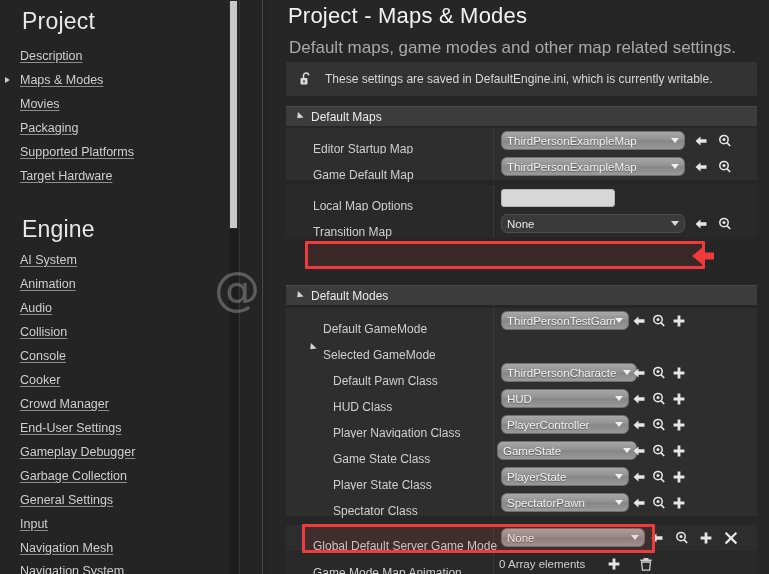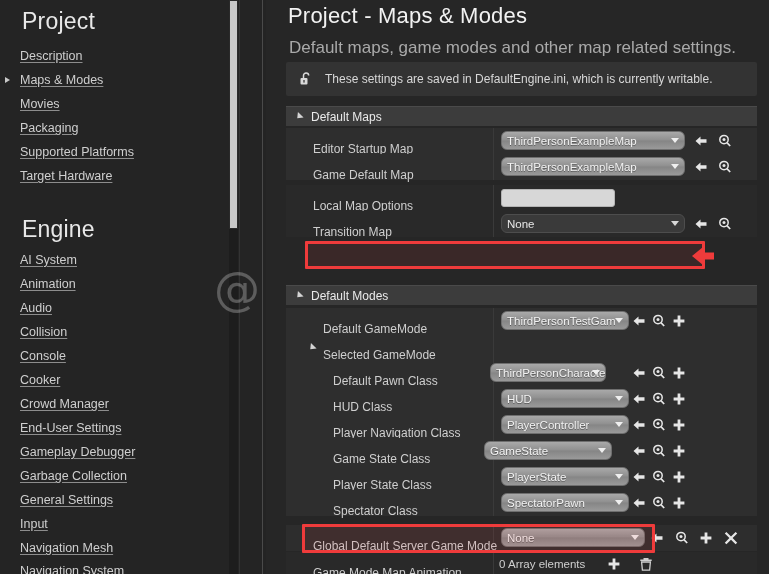--- a/index.html
+++ b/index.html
@@ -356,21 +356,21 @@
 
     <div class="prow alt" style="top:334px">
       <span class="vsplit"></span>
       <span class="tri" style="position:absolute;left:22px;top:11px;width:0;height:0;border-top:5px solid #d4d4d4;border-left:4px solid transparent;border-right:4px solid transparent;transform:rotate(45deg)"></span>
       <span class="plabel" style="left:37px">Selected GameMode</span>
     </div>
 
     <div class="prow alt" style="top:360px">
       <span class="vsplit"></span>
       <span class="plabel" style="left:47px">Default Pawn Class</span>
-      <span class="combo" style="left:204px;width:116px;top:3px">
+      <span class="combo" style="left:215px;width:136px;top:3px">
         <span class="ctext">ThirdPersonCharacte</span>
         <span class="carat"></span>
       </span>
       <span class="ico" style="left:345px;top:5px">
         <svg width="16" height="16" viewBox="0 0 16 16">
             <path d="M2.5 8 L7.5 3.5 L7.5 6.2 L13.5 6.2 L13.5 9.8 L7.5 9.8 L7.5 12.5 Z" fill="#e6e6e6"></path>
           </svg>
       </span>
       <span class="ico" style="left:365px;top:5px">
         <svg width="16" height="16" viewBox="0 0 16 16">
@@ -434,21 +434,21 @@
       <span class="ico" style="left:385px;top:5px">
         <svg width="16" height="16" viewBox="0 0 16 16">
             <path d="M6.6 2.6h2.8v4h4v2.8h-4v4H6.6v-4h-4V6.6h4z" fill="#e6e6e6"></path>
           </svg>
       </span>
     </div>
 
     <div class="prow alt" style="top:438px">
       <span class="vsplit"></span>
       <span class="plabel" style="left:47px">Game State Class</span>
-      <span class="combo" style="left:198px;width:128px;top:3px">
+      <span class="combo" style="left:211px;width:140px;top:3px">
         <span class="ctext">GameState</span>
         <span class="carat"></span>
       </span>
       <span class="ico" style="left:345px;top:5px">
         <svg width="16" height="16" viewBox="0 0 16 16">
             <path d="M2.5 8 L7.5 3.5 L7.5 6.2 L13.5 6.2 L13.5 9.8 L7.5 9.8 L7.5 12.5 Z" fill="#e6e6e6"></path>
           </svg>
       </span>
       <span class="ico" style="left:365px;top:5px">
         <svg width="16" height="16" viewBox="0 0 16 16">

